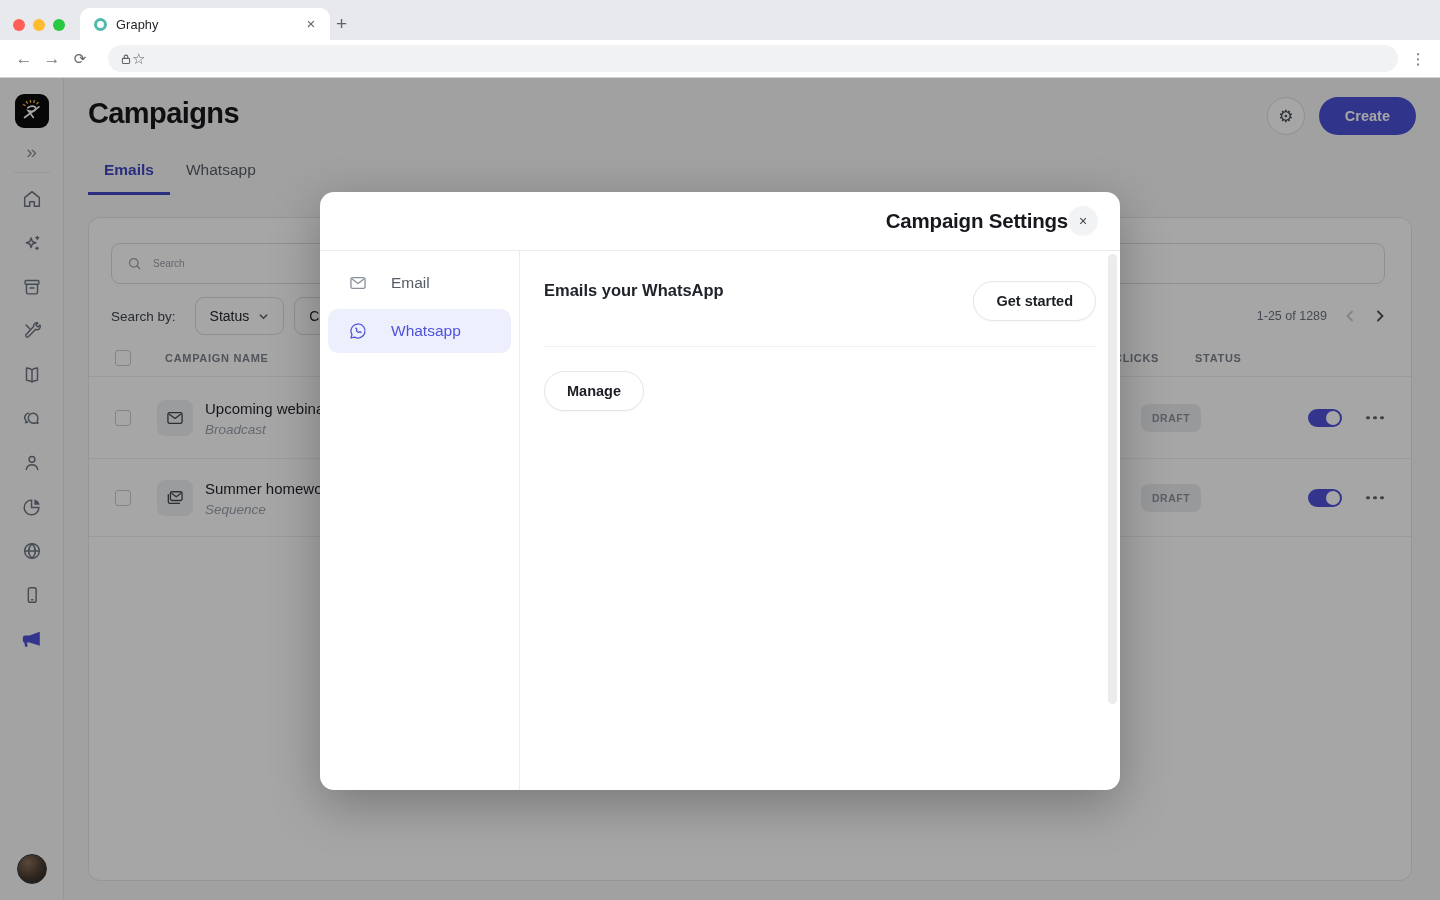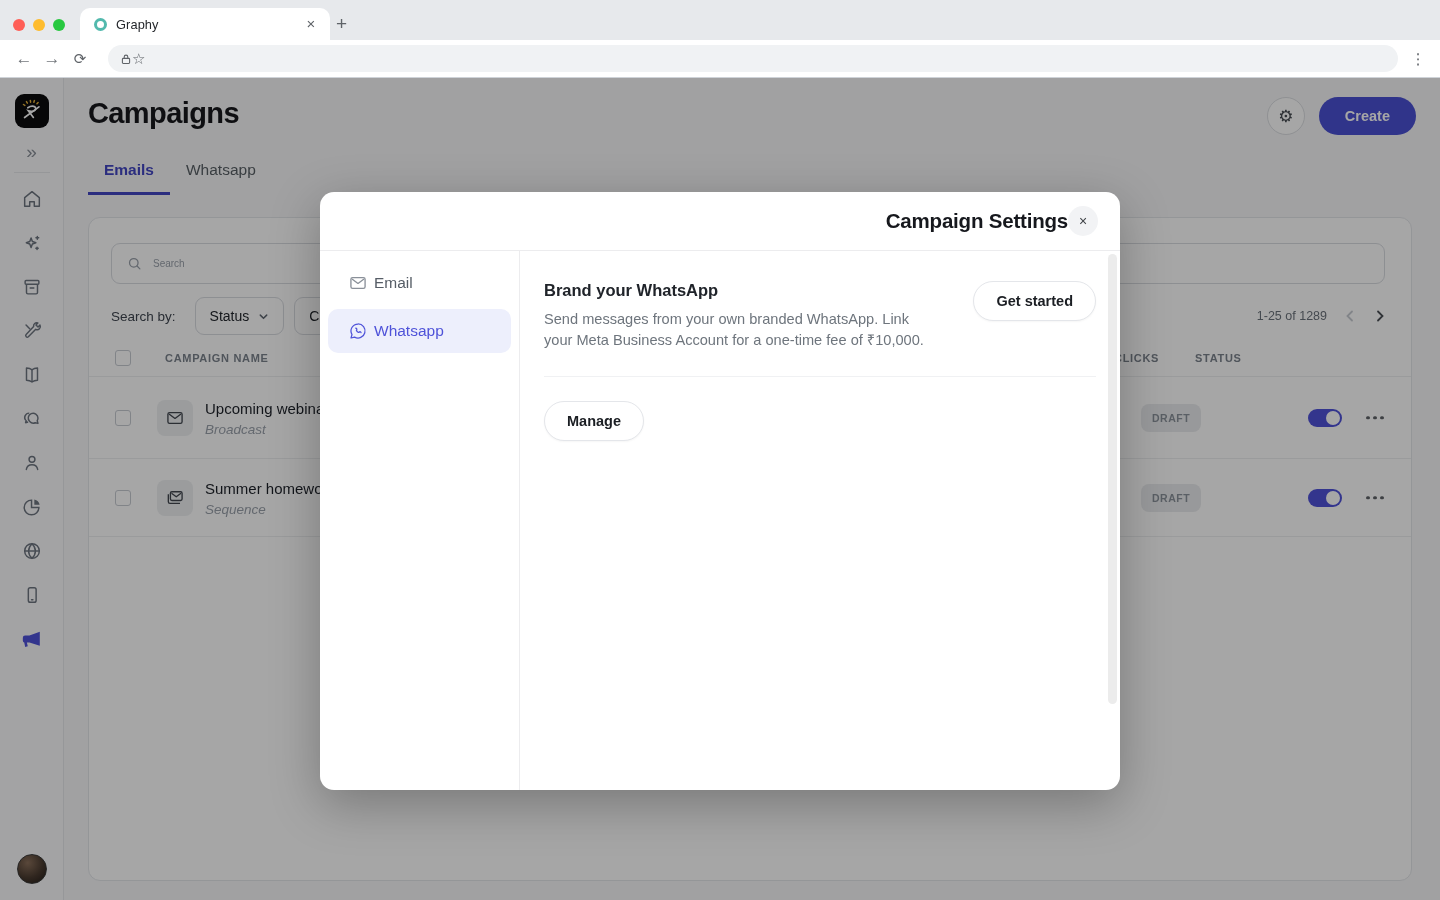--- a/index.html
+++ b/index.html
@@ -92,21 +92,21 @@
 
   
   .modal { position:absolute; left:320px; top:114px; width:800px; height:598px; background:#fff;
     border-radius:14px; z-index:60; box-shadow:0 14px 50px rgba(0,0,0,.28); }
   .m-head { height:59px; border-bottom:1px solid #ececee; display:flex; align-items:center; padding:0 22px 0 24px; }
   .m-title { font-size:20.5px; font-weight:700; color:#16181d; letter-spacing:-.2px; flex:1;text-align:right; }
   .m-close { width:30px; height:30px; border-radius:50%; background:#f2f3f5; display:flex; align-items:center;
     justify-content:center; font-size:14px; color:#3f4347; border:none; }
   .m-body { display:flex; height:539px; }
   .m-nav { width:200px; border-right:1px solid #ececee; padding:10px 8px; }
-  .m-item { height:44px; border-radius:10px; display:flex; align-items:center; padding-left:20px; gap:6px;
+  .m-item { height:44px; border-radius:10px; display:flex; align-items:center; padding-left:20px; gap:23px;
     font-size:15.5px; color:#565d66; margin-bottom:4px; }
   .m-item svg { width:20px; height:20px; color:#8a9099; }
   .m-item.active { background:#edeffc; color:#4f53d9; font-weight:500; }
   .m-item.active svg { color:#4f53d9; }
   .m-content { flex:1; padding:30px 24px 0; }
   .sect { display:flex; justify-content:space-between; align-items:flex-start; }
   .sect h3 { font-size:16.5px; font-weight:700; color:#20242a; margin-bottom:9px; }
   .sect p { font-size:14.6px; color:#6e757d; line-height:1.43; max-width:390px; }
   .pillbtn { height:40px; padding:0 22px; border-radius:20px; border:1px solid #e4e6ea; background:#fff;
     font-size:14.5px; font-weight:700; color:#1b1e23; font-family:"Liberation Sans",sans-serif;
@@ -356,22 +356,21 @@
           <svg viewBox="0 0 24 24" fill="none" stroke="currentColor" stroke-width="1.5" stroke-linecap="round" stroke-linejoin="round">
               <path d="M12 3.6a8.4 8.4 0 0 0-7.2 12.7l-1.2 4.1 4.3-1.1A8.4 8.4 0 1 0 12 3.6z"></path>
               <path d="M9.2 8.6c.5-.3.9.1 1.1.6.3.5.5 1 .2 1.4-.2.3-.6.5-.3 1 .4.7 1.3 1.7 2.4 2.1.5.2.7-.1 1-.5.3-.4.7-.6 1.2-.3.5.3.9.6.8 1.1"></path>
             </svg>
           <span>Whatsapp</span>
         </div>
       </nav>
       <div class="m-content">
         <div class="sect">
           <div>
-            <h3>Brand your WhatsApp</h3>
-            <p>Send messages from your own branded WhatsApp. Link your Meta Business Account for a one-time fee of ₹10,000.</p>
+            <h3>Emails your WhatsApp</h3>
           </div>
           <button class="pillbtn">Get started</button>
         </div>
         <hr class="m-div">
         <div class="sect">
           <button class="pillbtn">Manage</button>
         </div>
       </div>
     </div>
     <div class="m-scroll"></div>

